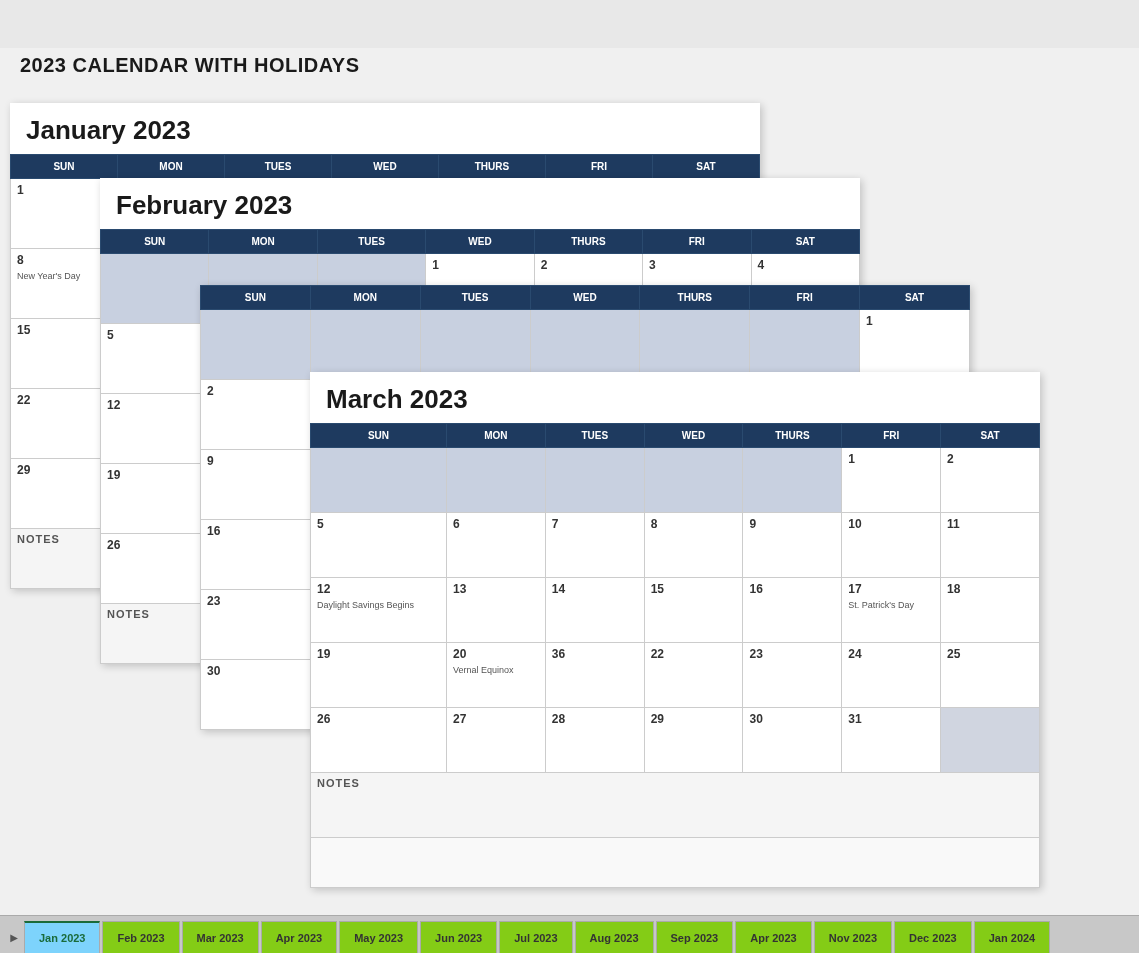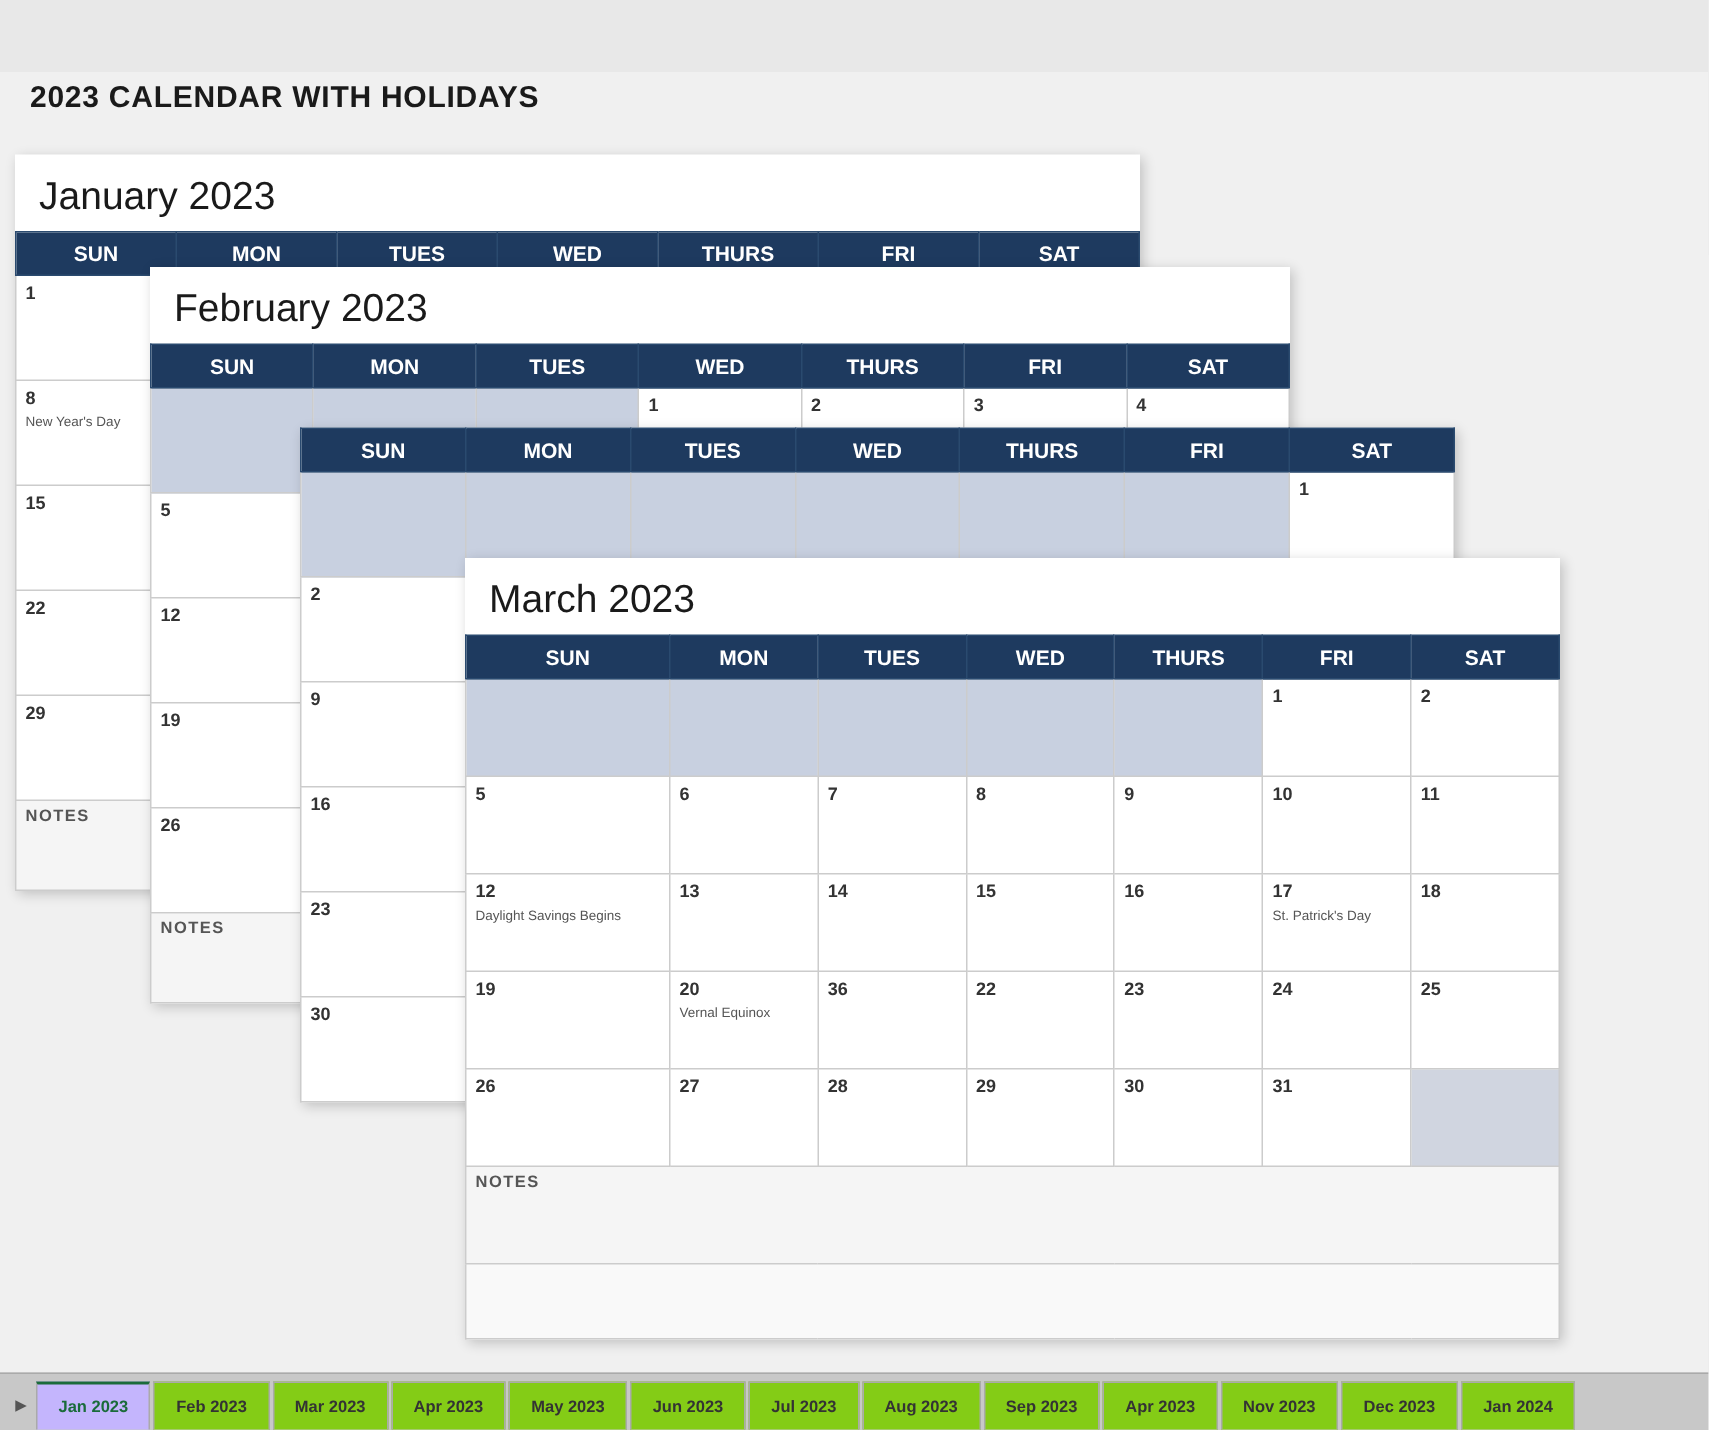--- a/index.html
+++ b/index.html
@@ -31,35 +31,35 @@
 
     
     .calendar-card {
       background: white;
       position: absolute;
       box-shadow: 2px 2px 8px rgba(0,0,0,0.2);
     }
 
     .cal-month-title {
       font-size: 26px;
-      font-weight: normal;
+      font-weight: bold;
       color: #1a1a1a;
       padding: 12px 16px 8px 16px;
     }
 
     .cal-table {
       width: 100%;
       border-collapse: collapse;
     }
 
     .cal-table th {
       background: #1e3a5f;
       color: white;
       text-align: center;
-      font-size: 14px;
+      font-size: 10px;
       font-weight: bold;
       padding: 6px 4px;
       border: 1px solid #2a4a6f;
     }
 
     .cal-table td {
       border: 1px solid #ccc;
       vertical-align: top;
       font-size: 12px;
       font-weight: bold;
@@ -122,21 +122,21 @@
       color: #333;
       background: #84cc16;
       border: 1px solid #aaa;
       border-bottom: none;
       margin-right: 2px;
       cursor: pointer;
       white-space: nowrap;
     }
 
     .tab-item.active {
-      background: #c4b5fd;
+      background: #7dd3fc;
       color: #1a6b3a;
       border-top: 2px solid #1a6b3a;
     }
 
     
     .tab-arrow {
       width: 20px;
       height: 32px;
       display: flex;
       align-items: center;

